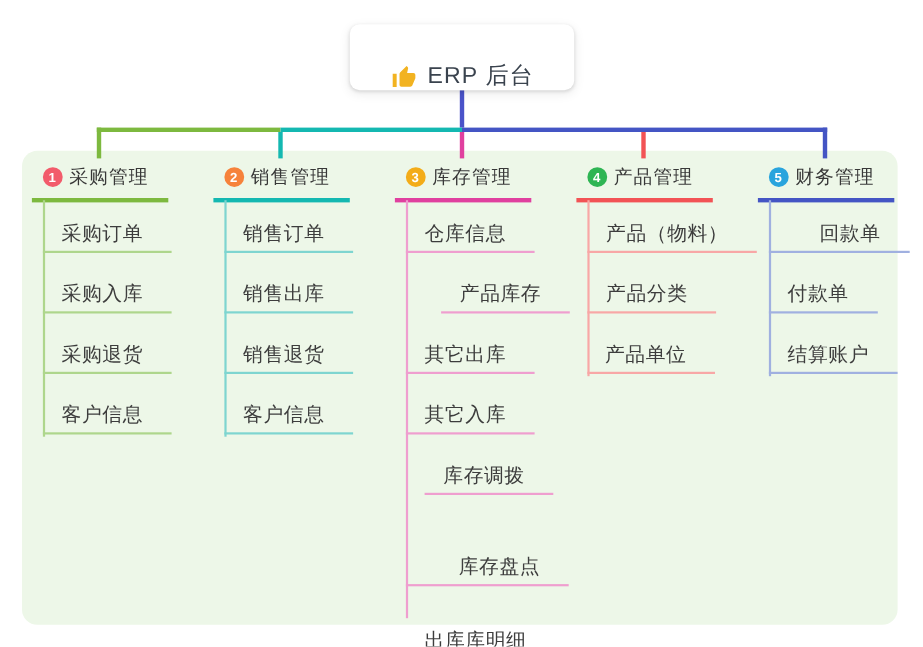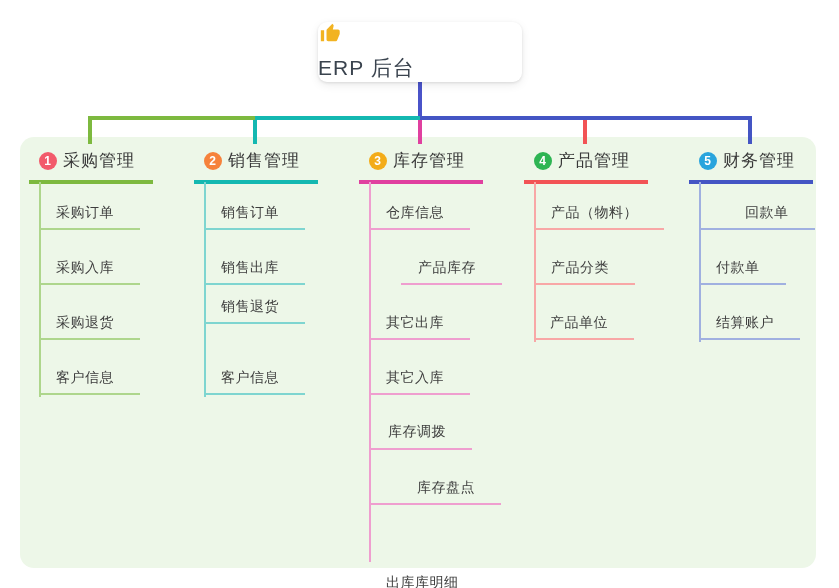--- a/index.html
+++ b/index.html
@@ -9,40 +9,40 @@
     font-family:"Liberation Sans","DejaVu Sans",sans-serif;
   }
   .panel{
     position:absolute;left:20px;top:137px;width:796px;height:431px;
     background:#edf7e8;border-radius:14px;
   }
   .root-node{
     position:absolute;left:318px;top:22px;width:204px;height:60px;
     background:#ffffff;border-radius:9px;
     box-shadow:0 1px 3px rgba(0,0,0,.10),0 3px 10px rgba(0,0,0,.08);
-    display:flex;align-items:flex-start;justify-content:center;gap:10px;
-    font-size:21px;color:#3a434e;letter-spacing:1px;flex-direction:column;
+    display:flex;align-items:flex-end;justify-content:center;gap:10px;
+    font-size:21px;color:#3a434e;letter-spacing:1px;
   }
   .root-node .thumb{width:24px;height:24px;display:block;}
   .seg{position:absolute;}
   .branch-title{
     position:absolute;display:flex;align-items:center;gap:6px;
     padding:0 18px 7px 10px;height:25px;
     font-size:17px;color:#383838;letter-spacing:1px;white-space:nowrap;
   }
   .badge{
     width:18px;height:18px;border-radius:50%;flex:0 0 18px;
     display:flex;align-items:center;justify-content:center;
     color:#ffffff;font-size:12px;font-weight:bold;line-height:18px;
   }
   .spine{position:absolute;width:2px;}
   .sub-node{
     position:absolute;height:20px;line-height:20px;
     padding:0 26px 6px 17px;border-bottom:2px solid;
-    font-size:14px;color:#3d3d3d;letter-spacing:.5px;white-space:nowrap;
+    font-size:18px;color:#3d3d3d;letter-spacing:.5px;white-space:nowrap;
   }
 </style>
 </head>
 <body>
 
 <div class="canvas">
   <div class="panel"></div>
 
   <div id="connectors">
       <div class="seg" style="left: 418px; top: 82px; width: 4px; height: 34px; background: rgb(74, 83, 201);"></div>
@@ -73,33 +73,33 @@
       <div class="sub-node" style="left: 39px; top: 257px; border-bottom-color: rgb(174, 214, 140);">采购入库</div>
       <div class="sub-node" style="left: 39px; top: 312px; border-bottom-color: rgb(174, 214, 140);">采购退货</div>
       <div class="sub-node" style="left: 39px; top: 367px; border-bottom-color: rgb(174, 214, 140);">客户信息</div>
       <div class="branch-title" style="left: 194px; top: 148px; border-bottom: 4px solid rgb(20, 184, 177);">
         <span class="badge" style="background: rgb(246, 130, 59);">2</span>
         <span>销售管理</span>
       </div>
       <div class="spine" style="left: 204px; top: 182px; height: 215px; background: rgb(126, 213, 208);"></div>
       <div class="sub-node" style="left: 204px; top: 202px; border-bottom-color: rgb(126, 213, 208); text-align: center;">销售订单</div>
       <div class="sub-node" style="left: 204px; top: 257px; border-bottom-color: rgb(126, 213, 208);">销售出库</div>
-      <div class="sub-node" style="left: 204px; top: 296px; border-bottom-color: rgb(126, 213, 208);">销售退货</div>
+      <div class="sub-node" style="left: 204px; top: 312px; border-bottom-color: rgb(126, 213, 208);">销售退货</div>
       <div class="sub-node" style="left: 204px; top: 367px; border-bottom-color: rgb(126, 213, 208);">客户信息</div>
       <div class="branch-title" style="left: 359px; top: 148px; border-bottom: 4px solid rgb(224, 64, 159);">
         <span class="badge" style="background: rgb(243, 172, 24);">3</span>
         <span>库存管理</span>
       </div>
       <div class="spine" style="left: 369px; top: 182px; height: 380px; background: rgb(239, 158, 207);"></div>
       <div class="sub-node" style="left: 369px; top: 202px; border-bottom-color: rgb(239, 158, 207);">仓库信息</div>
       <div class="sub-node" style="left: 369px; top: 257px; border-bottom-color: rgb(239, 158, 207); margin-left: 32px;">产品库存</div>
       <div class="sub-node" style="left: 369px; top: 312px; border-bottom-color: rgb(239, 158, 207);">其它出库</div>
       <div class="sub-node" style="left: 369px; top: 367px; border-bottom-color: rgb(239, 158, 207);">其它入库</div>
-      <div class="sub-node" style="left: 371px; top: 422px; border-bottom-color: rgb(239, 158, 207); font-family: Liberation Mono, monospace;">库存调拨</div>
-      <div class="sub-node" style="left: 369px; top: 477px; border-bottom-color: rgb(239, 158, 207); padding-left: 48px;">库存盘点</div>
+      <div class="sub-node" style="left: 386px; top: 422px; border-bottom-color: rgb(239, 158, 207);">库存调拨</div>
+      <div class="sub-node" style="left: 369px; top: 505px; border-bottom-color: rgb(239, 158, 207); padding-left: 48px;">库存盘点</div>
       <div class="sub-node" style="left: 369px; top: 532px; border-bottom-color: rgb(239, 158, 207); margin-top: 40px;">出库库明细</div>
       <div class="branch-title" style="left: 524px; top: 148px; border-bottom: 4px solid rgb(242, 83, 85);">
         <span class="badge" style="background: rgb(46, 181, 83);">4</span>
         <span>产品管理</span>
       </div>
       <div class="spine" style="left: 534px; top: 182px; height: 160px; background: rgb(248, 167, 166);"></div>
       <div class="sub-node" style="left: 534px; top: 202px; border-bottom-color: rgb(248, 167, 166);">产品（物料）</div>
       <div class="sub-node" style="left: 534px; top: 257px; border-bottom-color: rgb(248, 167, 166);">产品分类</div>
       <div class="sub-node" style="left: 534px; top: 312px; border-bottom-color: rgb(248, 167, 166); padding-left: 16px;">产品单位</div>
       <div class="branch-title" style="left: 689px; top: 148px; border-bottom: 4px solid rgb(68, 85, 196);">

